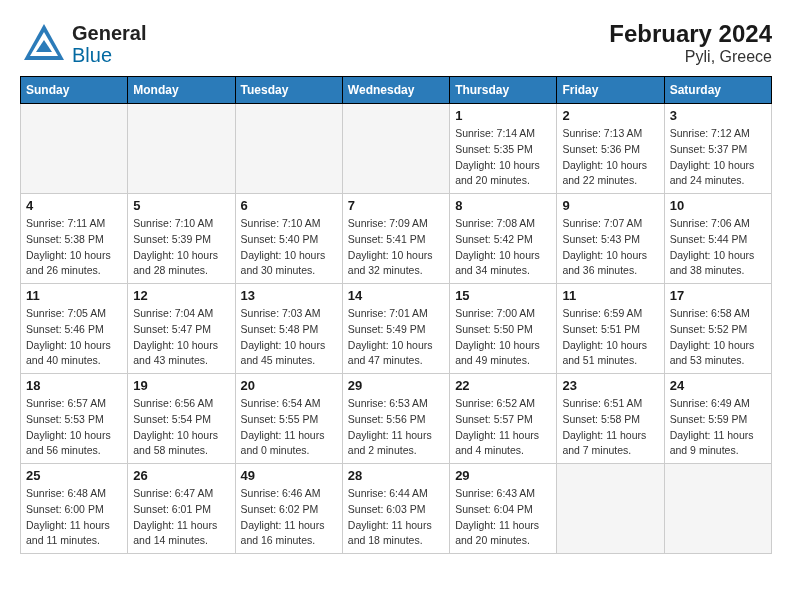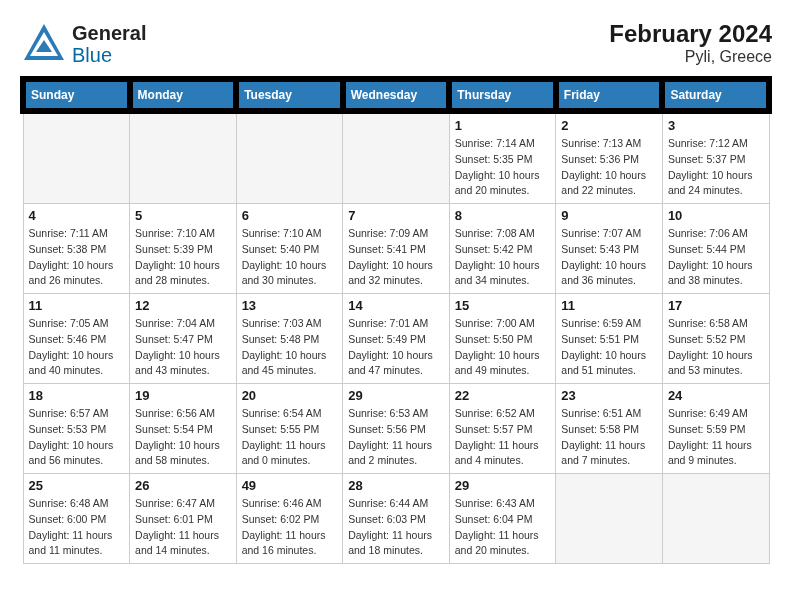--- a/index.html
+++ b/index.html
@@ -33,21 +33,21 @@
       border-collapse: collapse;
       font-size: 11px;
     }
     .calendar th {
       background-color: #2b7bb9;
       color: #fff;
       text-align: left;
       padding: 6px 5px;
       font-size: 12px;
       font-weight: bold;
-      border: 6px solid #000000;
+      border: 1px solid #000000;
     }
     .calendar td {
       border: 1px solid #ccc;
       vertical-align: top;
       padding: 4px 5px;
       height: 90px;
       width: 14.28%;
       background: #fff;
     }
     .calendar td.empty {

